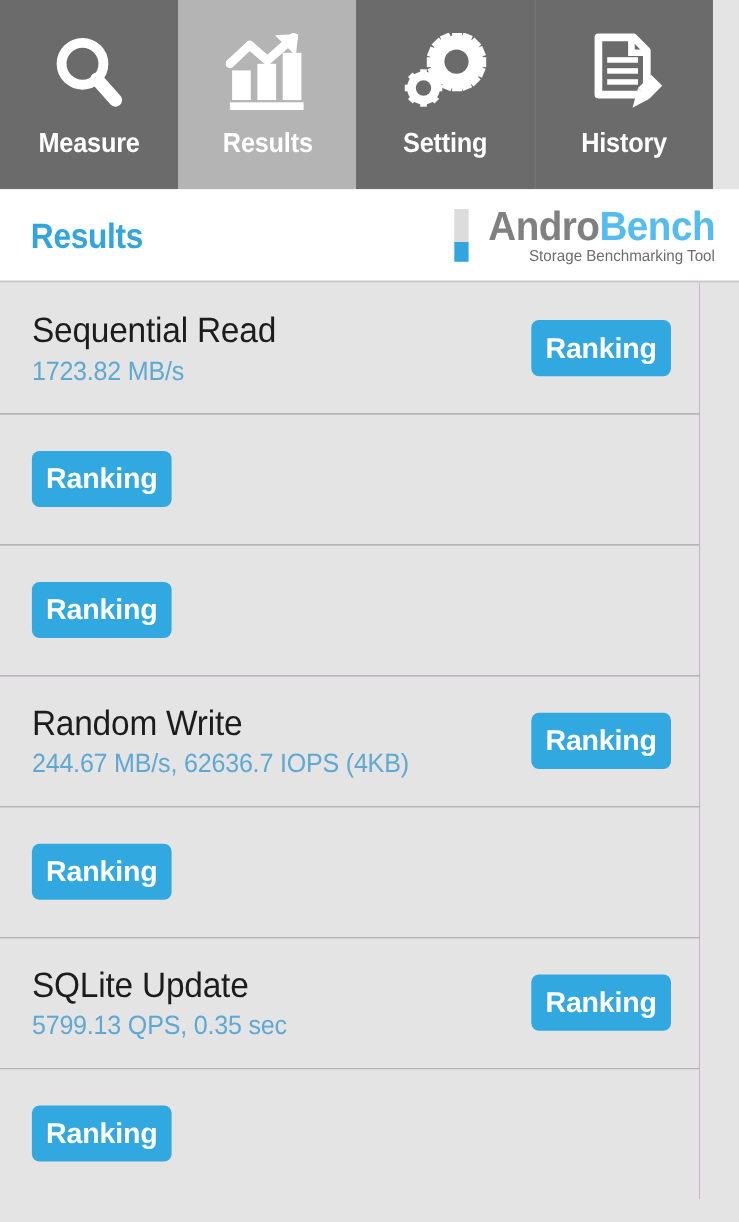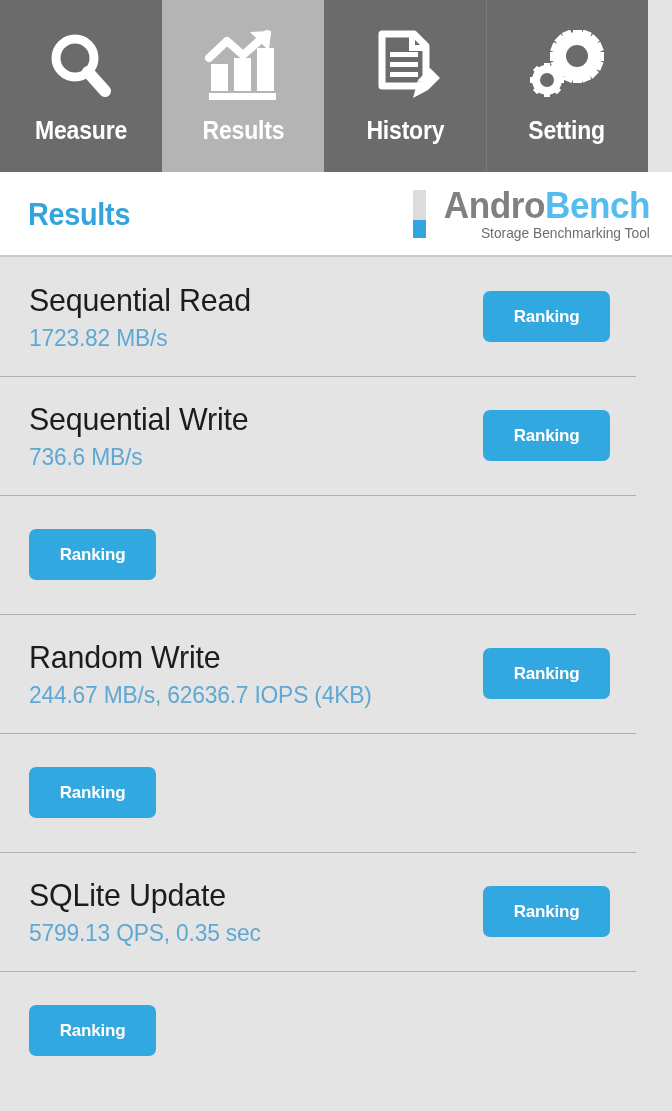--- a/index.html
+++ b/index.html
@@ -153,21 +153,21 @@
     transform-origin: left center;
     letter-spacing: -0.2px;
   }
   .rank-btn {
     background: #32a8e0;
     color: #ffffff;
     border: none;
     border-radius: 7px;
     width: 127px;
     height: 51px;
-    font-size: 17px;
+    font-size: 26px;
     font-weight: bold;
     font-family: "Liberation Sans", sans-serif;
     cursor: pointer;
     letter-spacing: -0.2px;
     flex: 0 0 auto;
   }
 
   .filler { background: #e4e4e4; flex: 1 1 auto; }
   .app { display: flex; flex-direction: column; height: 1111px; }
 </style>
@@ -193,35 +193,20 @@
         <svg width="76" height="72" viewBox="0 0 76 72">
           <rect x="6" y="34" width="17" height="27" fill="#ffffff"></rect>
           <rect x="29" y="28" width="17" height="33" fill="#ffffff"></rect>
           <rect x="52" y="18" width="17" height="43" fill="#ffffff"></rect>
           <rect x="4" y="63" width="67" height="7" fill="#ffffff"></rect>
           <path d="M4 28 L22 11 L38 25 L62 4" fill="none" stroke="#ffffff" stroke-width="8" stroke-linejoin="round" stroke-linecap="round"></path>
           <path d="M45 2 L66 1 L64 21 Z" fill="#ffffff"></path>
         </svg>
       </span>
       <span class="tab-label">Results</span>
-    </div>
-
-    <div class="tab">
-      <span class="tab-icon">
-        <svg width="74" height="72" viewBox="0 0 74 72">
-          <path d="M14 4 H46 L58 16 V56 H14 Z" fill="none" stroke="#ffffff" stroke-width="7" stroke-linejoin="round"></path>
-          <path d="M44 4 V18 H58" fill="none" stroke="#ffffff" stroke-width="6"></path>
-          <rect x="22" y="22" width="28" height="5" fill="#ffffff"></rect>
-          <rect x="22" y="32" width="28" height="5" fill="#ffffff"></rect>
-          <rect x="22" y="42" width="28" height="5" fill="#ffffff"></rect>
-          <path d="M50 50 L62 38 L72 48 L60 60 Z" fill="#ffffff"></path>
-          <path d="M50 50 L60 60 L45 68 Z" fill="#ffffff"></path>
-        </svg>
-      </span>
-      <span class="tab-label">History</span>
     </div>
 
     <div class="tab">
       <span class="tab-icon">
         <svg width="76" height="72" viewBox="0 0 76 72">
           <g fill="#ffffff">
             <circle cx="48" cy="26" r="24"></circle>
             <g>
               <rect x="44" y="-1" width="9" height="54"></rect>
               <rect x="44" y="-1" width="9" height="54" transform="rotate(45 48 26)"></rect>
@@ -241,20 +226,35 @@
               <rect x="15" y="33" width="6" height="34" transform="rotate(45 18 50)"></rect>
               <rect x="15" y="33" width="6" height="34" transform="rotate(90 18 50)"></rect>
               <rect x="15" y="33" width="6" height="34" transform="rotate(135 18 50)"></rect>
             </g>
           </g>
           <circle cx="18" cy="50" r="7" fill="#6b6b6b"></circle>
         </svg>
       </span>
       <span class="tab-label">Setting</span>
     </div>
+
+    <div class="tab">
+      <span class="tab-icon">
+        <svg width="74" height="72" viewBox="0 0 74 72">
+          <path d="M14 4 H46 L58 16 V56 H14 Z" fill="none" stroke="#ffffff" stroke-width="7" stroke-linejoin="round"></path>
+          <path d="M44 4 V18 H58" fill="none" stroke="#ffffff" stroke-width="6"></path>
+          <rect x="22" y="22" width="28" height="5" fill="#ffffff"></rect>
+          <rect x="22" y="32" width="28" height="5" fill="#ffffff"></rect>
+          <rect x="22" y="42" width="28" height="5" fill="#ffffff"></rect>
+          <path d="M50 50 L62 38 L72 48 L60 60 Z" fill="#ffffff"></path>
+          <path d="M50 50 L60 60 L45 68 Z" fill="#ffffff"></path>
+        </svg>
+      </span>
+      <span class="tab-label">History</span>
+    </div>
   </div>
 
   <div class="header">
     <div class="page-title">Results</div>
     <div class="logo">
       <div class="logo-bar">
         <div class="logo-bar-top"></div>
         <div class="logo-bar-bottom"></div>
       </div>
       <div class="logo-text">
@@ -270,24 +270,20 @@
 
     <div class="row">
       <div class="row-texts">
         <div class="row-title">Sequential Read</div>
         <div class="row-value">1723.82 MB/s</div>
       </div>
       <button class="rank-btn">Ranking</button>
     </div>
 
     <div class="row">
-      <div class="row-texts">
-        <div class="row-title">Sequential Write</div>
-        <div class="row-value">736.6 MB/s</div>
-      </div>
       <button class="rank-btn">Ranking</button>
     </div>
 
     <div class="row">
       <button class="rank-btn">Ranking</button>
     </div>
 
     <div class="row">
       <div class="row-texts">
         <div class="row-title">Random Write</div>

